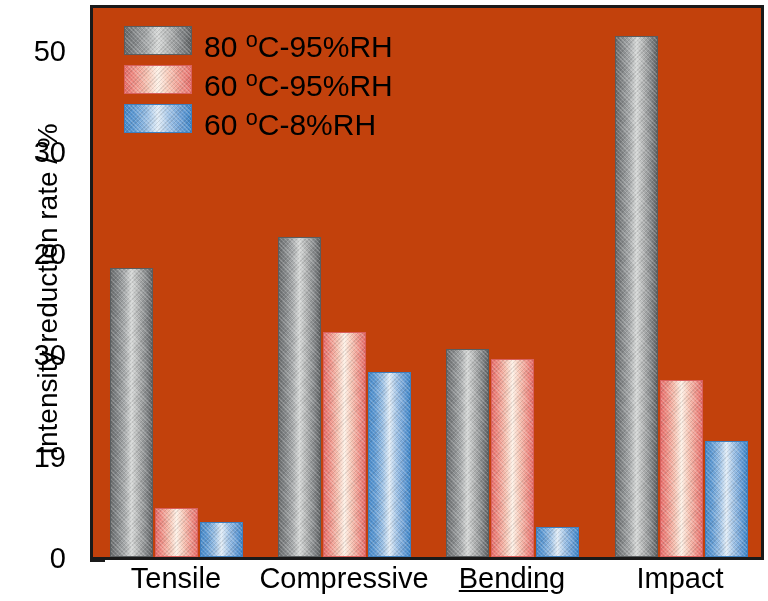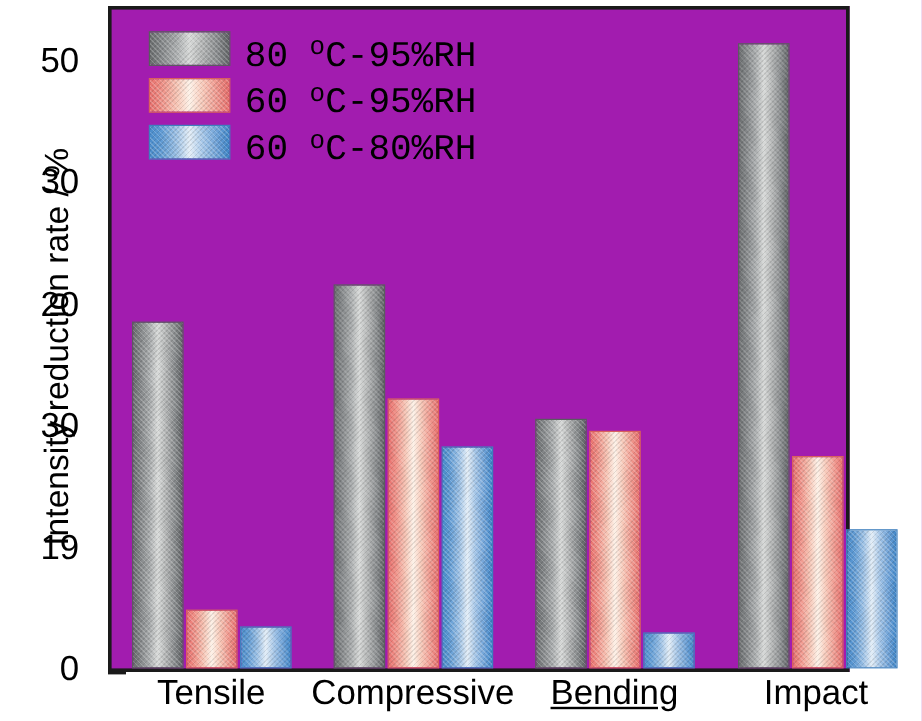--- a/index.html
+++ b/index.html
@@ -17,25 +17,24 @@
     font-size:28px;
     letter-spacing:0px;
     white-space:nowrap;
     color:#000;
   }
 
   
   .plot-frame{
     position:absolute;
     left:90px; top:5px;
-    width:618px; height:555px;
+    width:674px; height:555px;
     border:3px solid #1a1a1a;
     box-sizing:border-box;
-    background:#a21caf;
-    font-family:Liberation Mono, monospace;
+    background:#c2410c;
   }
   .plot-inner{position:absolute;left:0;top:0;right:0;bottom:0;}
 
   
   .tick{
     position:absolute;
     left:90px;
     height:3px;
     background:#1a1a1a;
   }
@@ -162,21 +161,21 @@
       <div class="legend-row">
         <div class="legend-swatch bar gray"></div>
         <div class="legend-text"><span>80 </span><span class="sup">o</span><span>C-95%RH</span></div>
       </div>
       <div class="legend-row">
         <div class="legend-swatch bar red"></div>
         <div class="legend-text"><span>60 </span><span class="sup">o</span><span>C-95%RH</span></div>
       </div>
       <div class="legend-row">
         <div class="legend-swatch bar blue"></div>
-        <div class="legend-text"><span>60 </span><span class="sup">o</span><span>C-80%RH</span></div>
+        <div class="legend-text"><span>60 </span><span class="sup">o</span><span>C-8%RH</span></div>
       </div>
     </div>
   </div>
 
   <div id="xtick-labels">
       <div class="xlabel" style="left: 36px; width: 280px;">Tensile</div>
       <div class="xlabel" style="left: 204px; width: 280px;">Compressive</div>
       <div class="xlabel" style="left: 372px; width: 280px; text-decoration: underline;">Bending</div>
       <div class="xlabel" style="left: 540px; width: 280px;">Impact</div>
     </div>

